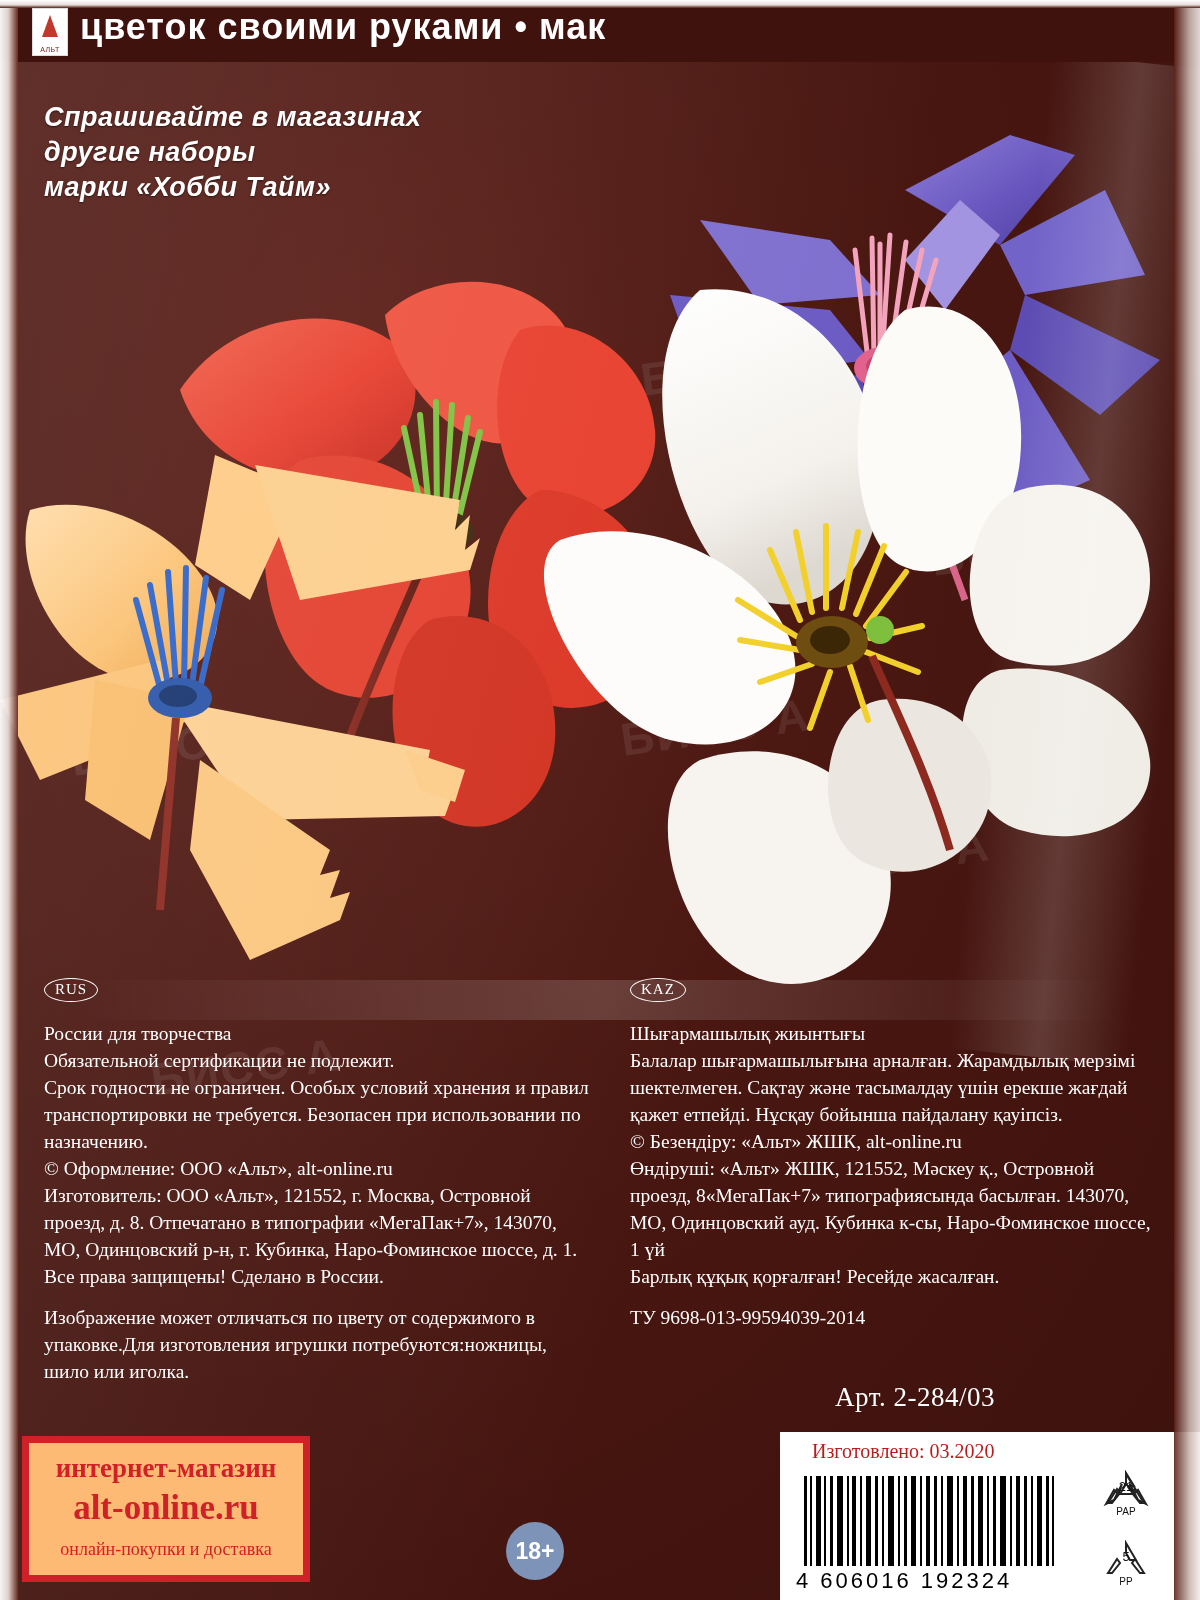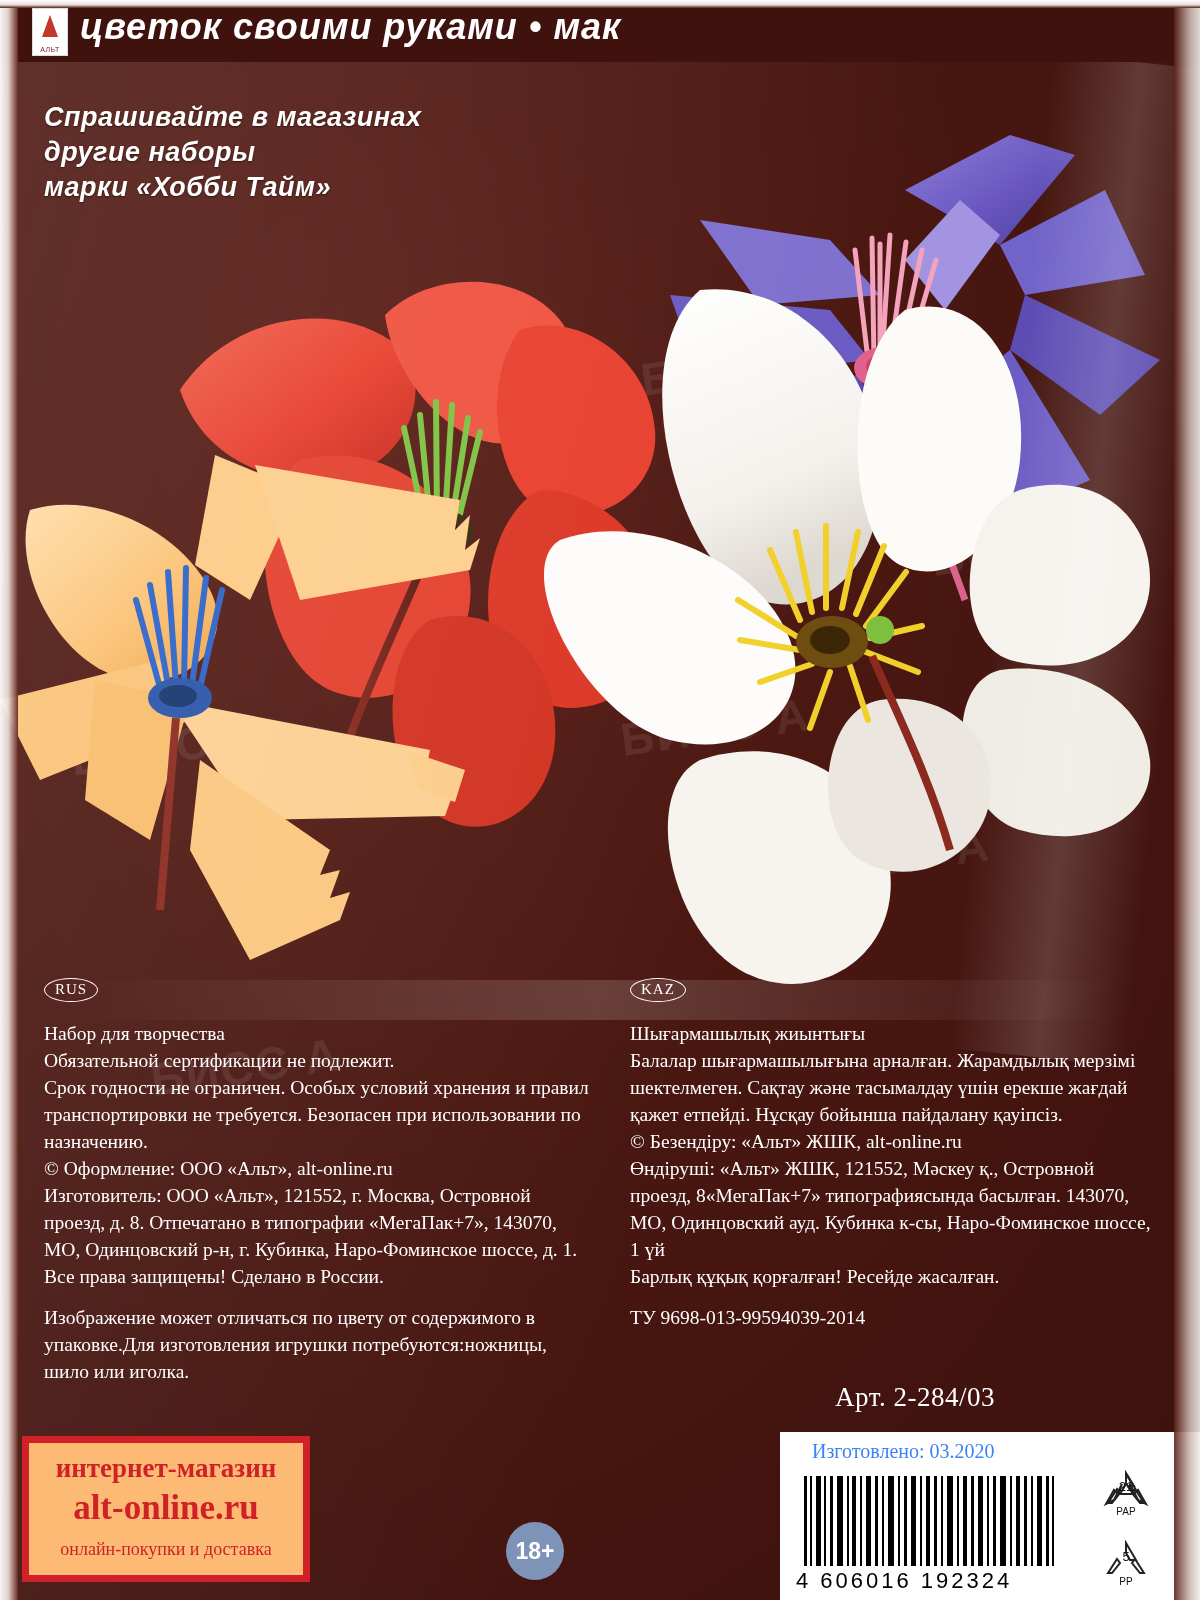--- a/index.html
+++ b/index.html
@@ -78,21 +78,20 @@
     letter-spacing: .5px;
     color: #7a2017;
     font-family: "Liberation Sans", sans-serif;
   }
   .header-title {
     position: absolute;
     left: 80px; top: 6px;
     color: #ffffff;
     font-family: "Liberation Sans", sans-serif;
     font-weight: bold;
-    font-style: italic;
     font-size: 36px;
     letter-spacing: 1px;
     white-space: nowrap;
   }
 
   
   .promo {
     position: absolute;
     left: 44px; top: 100px;
     color: #ffffff;
@@ -200,21 +199,21 @@
   
   .barcode-panel {
     position: absolute;
     left: 780px; top: 1432px;
     width: 420px; height: 168px;
     background: #ffffff;
   }
   .made-date {
     position: absolute;
     left: 32px; top: 8px;
-    color: #3b82f6;
+    color: #b91c1c;
     font-family: "Liberation Serif", serif;
     font-size: 20px;
   }
   .barcode {
     position: absolute;
     left: 24px; top: 44px;
     width: 250px; height: 90px;
   }
   .barcode i {
     position: absolute;
@@ -428,21 +427,21 @@
   </div>
 
   <div class="promo">
     <div>Спрашивайте в магазинах</div>
     <div>другие наборы</div>
     <div>марки «Хобби Тайм»</div>
   </div>
 
   <div class="lang-badge" style="left:44px; top:978px;">RUS</div>
   <div class="col-text" style="left:44px; top:1020px; width:545px;">
-    <p>Набор для творчества</p>
+    <p>России для творчества</p>
     <p>Обязательной сертификации не подлежит.</p>
     <p>Срок годности не ограничен. Особых условий хранения и правил транспортировки не требуется. Безопасен при использовании по назначению.</p>
     <p>© Оформление: ООО «Альт», alt-online.ru</p>
     <p>Изготовитель: ООО «Альт», 121552, г. Москва, Островной проезд, д. 8. Отпечатано в типографии «МегаПак+7», 143070,  МО, Одинцовский р-н, г. Кубинка, Наро-Фоминское шоссе, д. 1.</p>
     <p>Все права защищены! Сделано в России.</p>
     <div class="gap"></div>
     <p>Изображение может отличаться по цвету от содержимого в упаковке.Для изготовления игрушки потребуются:ножницы, шило или иголка.</p>
   </div>
 
   <div class="lang-badge" style="left:630px; top:978px;">KAZ</div>

